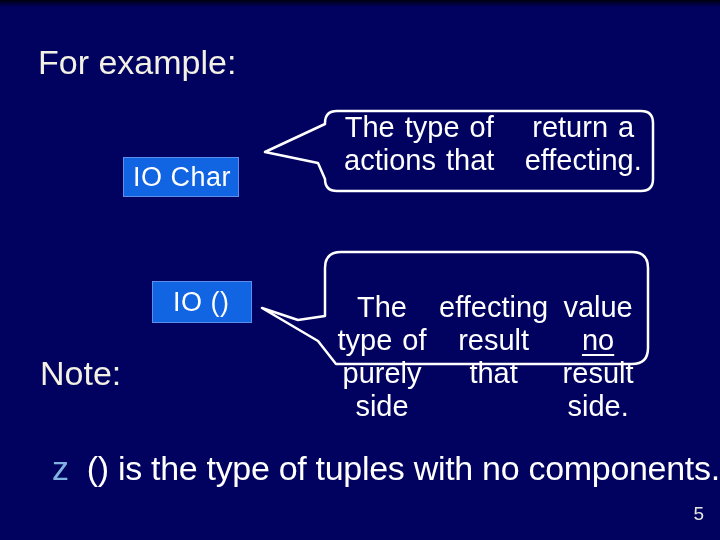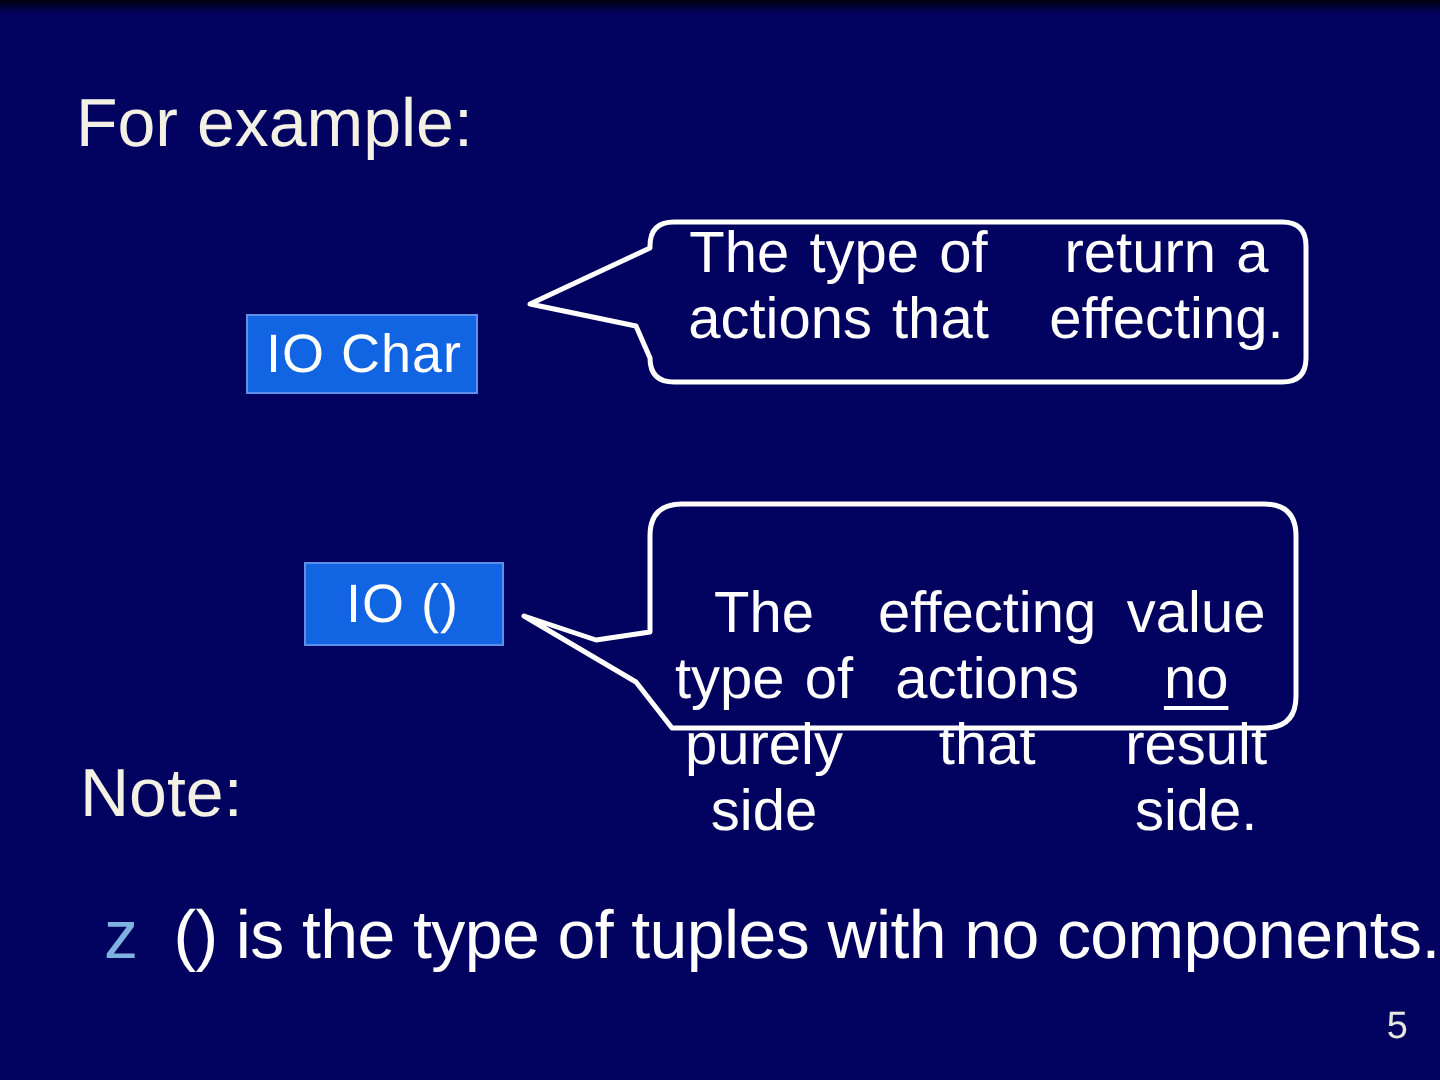--- a/index.html
+++ b/index.html
@@ -15,21 +15,21 @@
     background:linear-gradient(to bottom, rgba(0,0,0,.85), rgba(0,0,0,0));
     pointer-events:none;
   }
   .slide-title{
     position:absolute;left:38px;top:43px;
     font-size:34px;line-height:38px;
     color:var(--title-text,#f3f0e4);
     white-space:nowrap;
   }
   .note-label{
-    position:absolute;left:40px;top:378px;
+    position:absolute;left:40px;top:354px;
     font-size:34px;line-height:38px;
     color:var(--title-text,#f3f0e4);
     white-space:nowrap;
   }
   .type-box{
     position:absolute;
     background:var(--box-fill,#1164e2);
     border:1px solid var(--box-border,#5d8fea);
     color:var(--body-text,#ffffff);
     font-size:27px;letter-spacing:.5px;
@@ -94,21 +94,21 @@
     <span>IO ()</span>
   </div>
 
   <div class="callout-text c1">
     <div>The type of actions that</div>
     <div>return a effecting.</div>
   </div>
 
   <div class="callout-text c2">
     <div>The type of purely side</div>
-    <div>effecting actions that</div>
+    <div>effecting result that</div>
     <div><span>value </span><span class="underlined">no</span><span> result side.</span></div>
   </div>
 
   <div class="note-label">Note:</div>
 
   <div class="bullet-line">
     <span class="bullet-marker">z</span><span>() is the type of tuples with no components.</span>
   </div>
 
   <div class="page-number">5</div>

